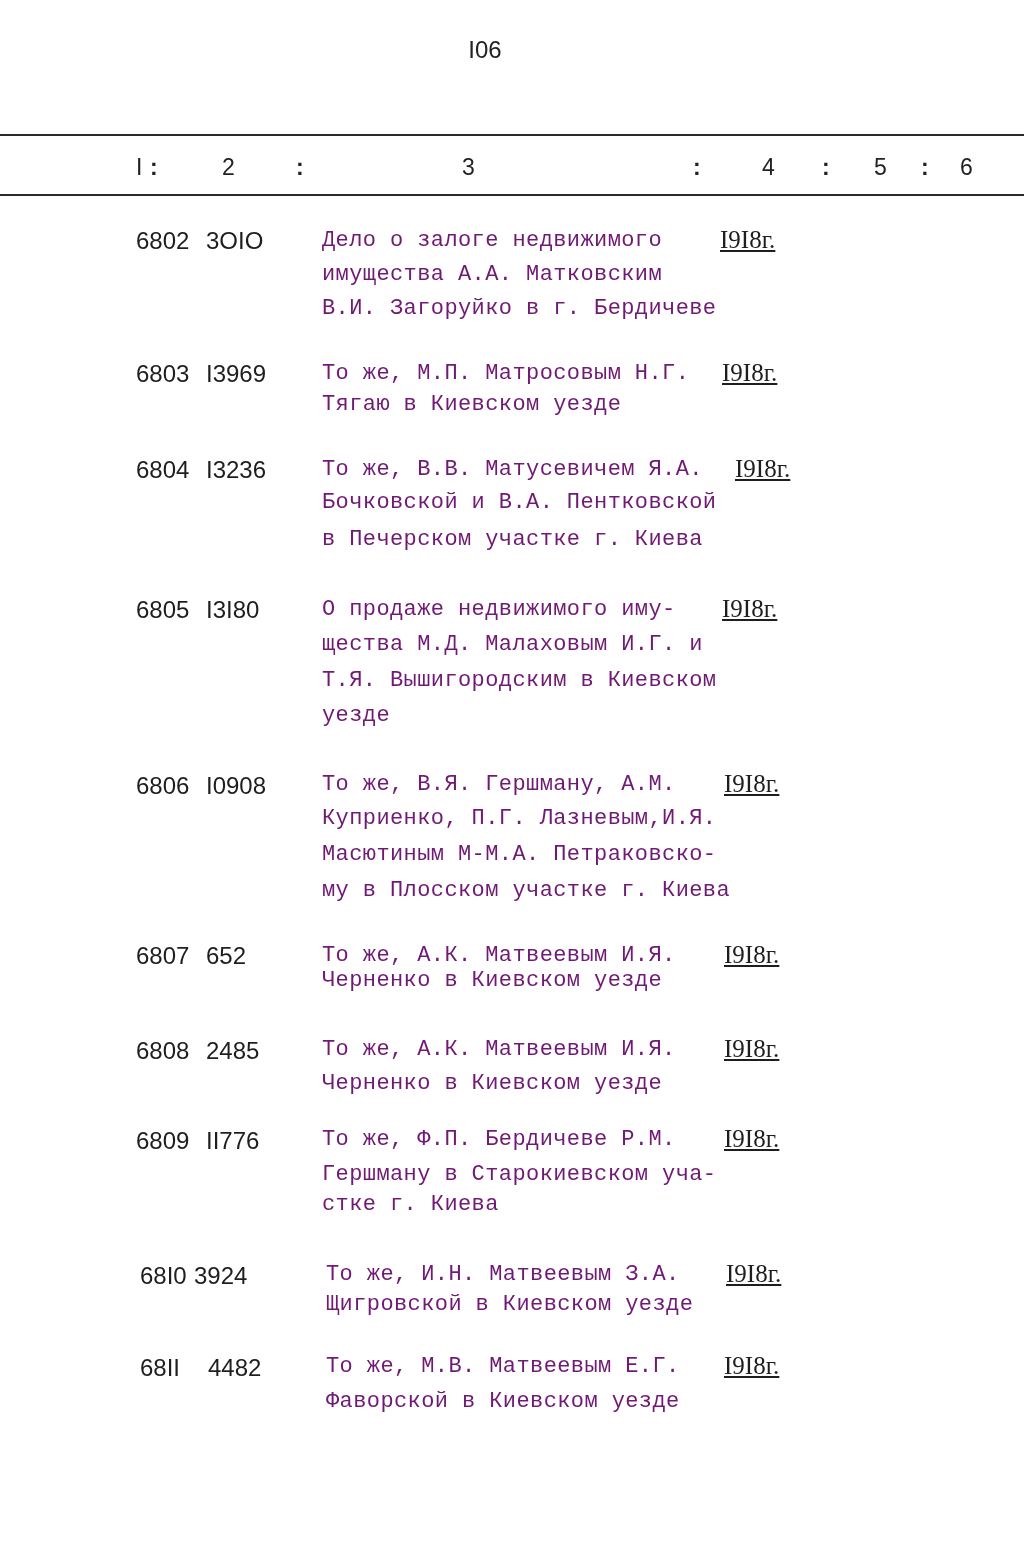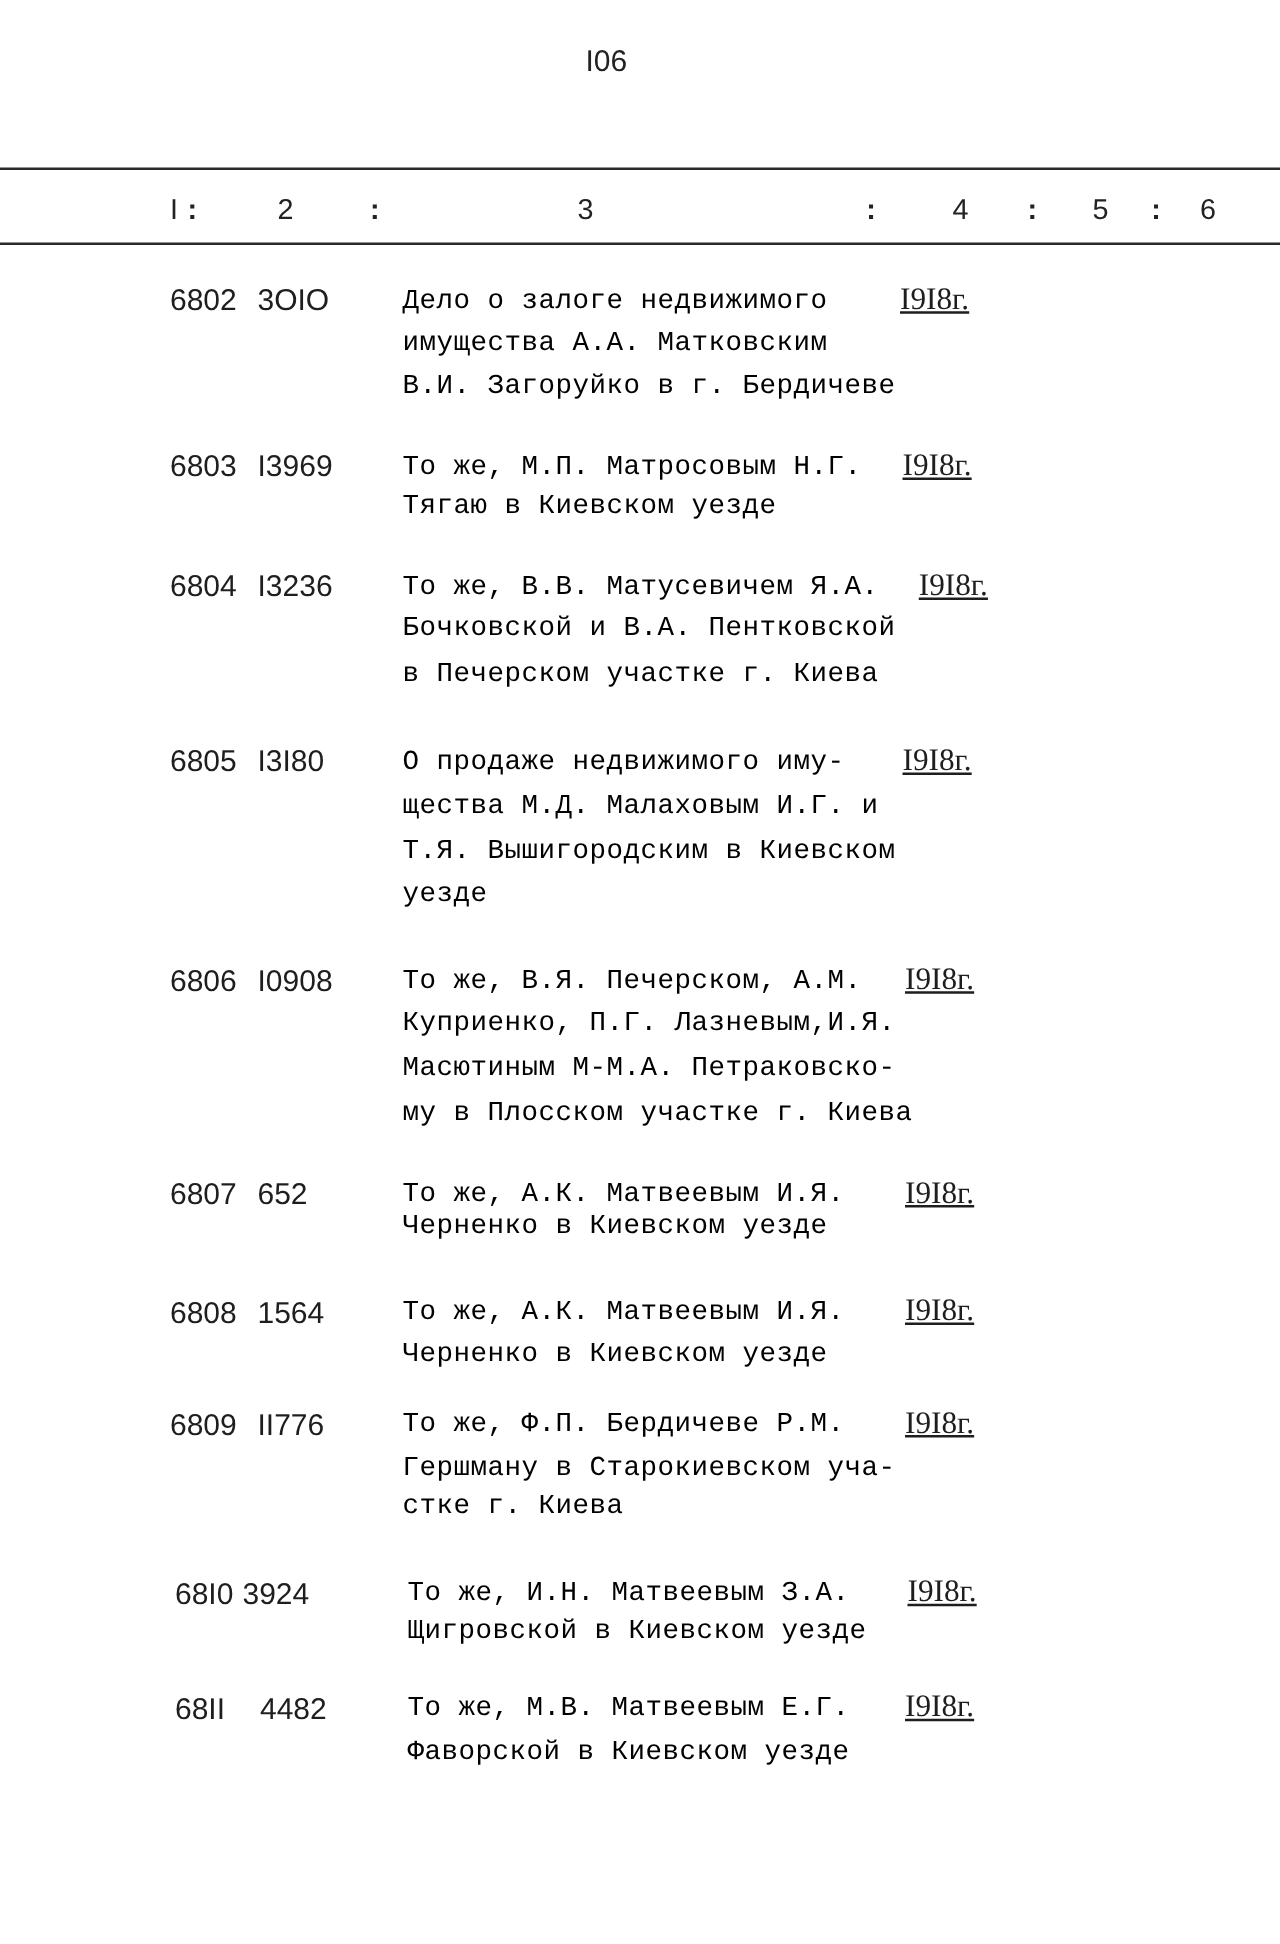--- a/index.html
+++ b/index.html
@@ -64,21 +64,21 @@
       font-family: "Liberation Sans", "DejaVu Sans", sans-serif;
       font-size: 24px;
       color: #1e1e1e;
     }
     .desc-line {
       position: absolute;
       left: 322px;
       font-size: 22px;
       letter-spacing: 0.4px;
       white-space: pre;
-      color: #000000;
+      color: #701a75;
     }
     .year {
       position: absolute;
       font-family: "Liberation Serif", "DejaVu Serif", serif;
       font-size: 25px;
       color: #1e1e1e;
       white-space: pre;
       text-decoration: underline;
     }
   </style>
@@ -139,38 +139,38 @@
     <span class="desc-line" style="top:597px">О продаже недвижимого иму-</span>
     <span class="desc-line" style="top:632px">щества М.Д. Малаховым И.Г. и</span>
     <span class="desc-line" style="top:668px">Т.Я. Вышигородским в Киевском</span>
     <span class="desc-line" style="top:703px">уезде</span>
     <span class="year" style="top:595px; left:722px">I9I8г.</span>
   </div>
 
   <div>
     <span class="entry-num" style="top:772px">6806</span>
     <span class="old-num" style="top:772px">I0908</span>
-    <span class="desc-line" style="top:772px">То же, В.Я. Печерском, А.М.</span>
+    <span class="desc-line" style="top:772px">То же, В.Я. Гершману, А.М.</span>
     <span class="desc-line" style="top:806px">Куприенко, П.Г. Лазневым,И.Я.</span>
     <span class="desc-line" style="top:842px">Масютиным М-М.А. Петраковско-</span>
     <span class="desc-line" style="top:878px">му в Плосском участке г. Киева</span>
     <span class="year" style="top:770px; left:724px">I9I8г.</span>
   </div>
 
   <div>
     <span class="entry-num" style="top:942px">6807</span>
     <span class="old-num" style="top:942px">652</span>
     <span class="desc-line" style="top:943px">То же, А.К. Матвеевым И.Я.</span>
     <span class="desc-line" style="top:968px">Черненко в Киевском уезде</span>
     <span class="year" style="top:941px; left:724px">I9I8г.</span>
   </div>
 
   <div>
     <span class="entry-num" style="top:1037px">6808</span>
-    <span class="old-num" style="top:1037px">1564</span>
+    <span class="old-num" style="top:1037px">2485</span>
     <span class="desc-line" style="top:1037px">То же, А.К. Матвеевым И.Я.</span>
     <span class="desc-line" style="top:1071px">Черненко в Киевском уезде</span>
     <span class="year" style="top:1035px; left:724px">I9I8г.</span>
   </div>
 
   <div>
     <span class="entry-num" style="top:1127px">6809</span>
     <span class="old-num" style="top:1127px">II776</span>
     <span class="desc-line" style="top:1127px">То же, Ф.П. Бердичеве Р.М.</span>
     <span class="desc-line" style="top:1162px">Гершману в Старокиевском уча-</span>

